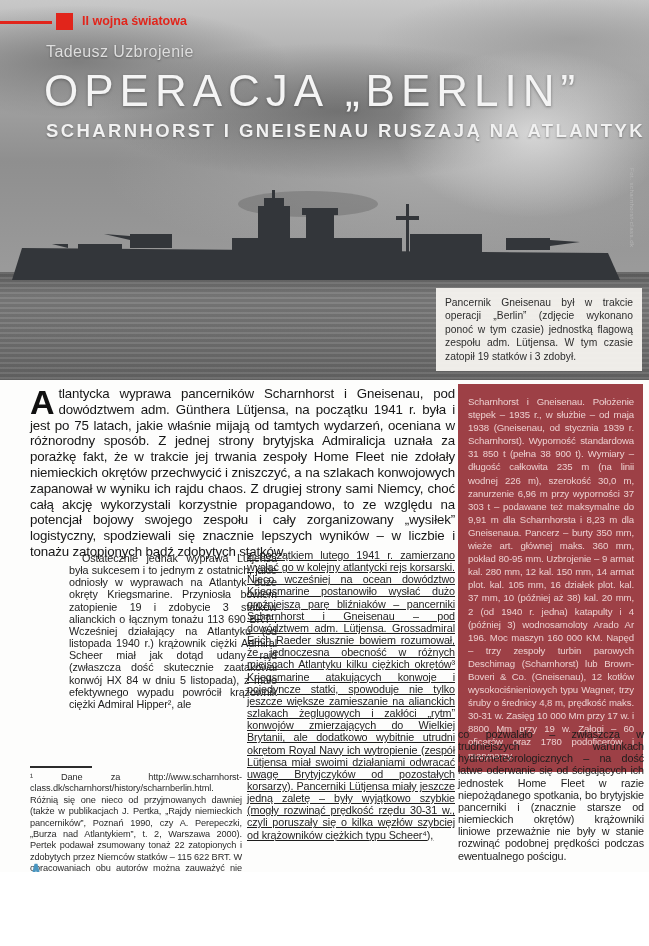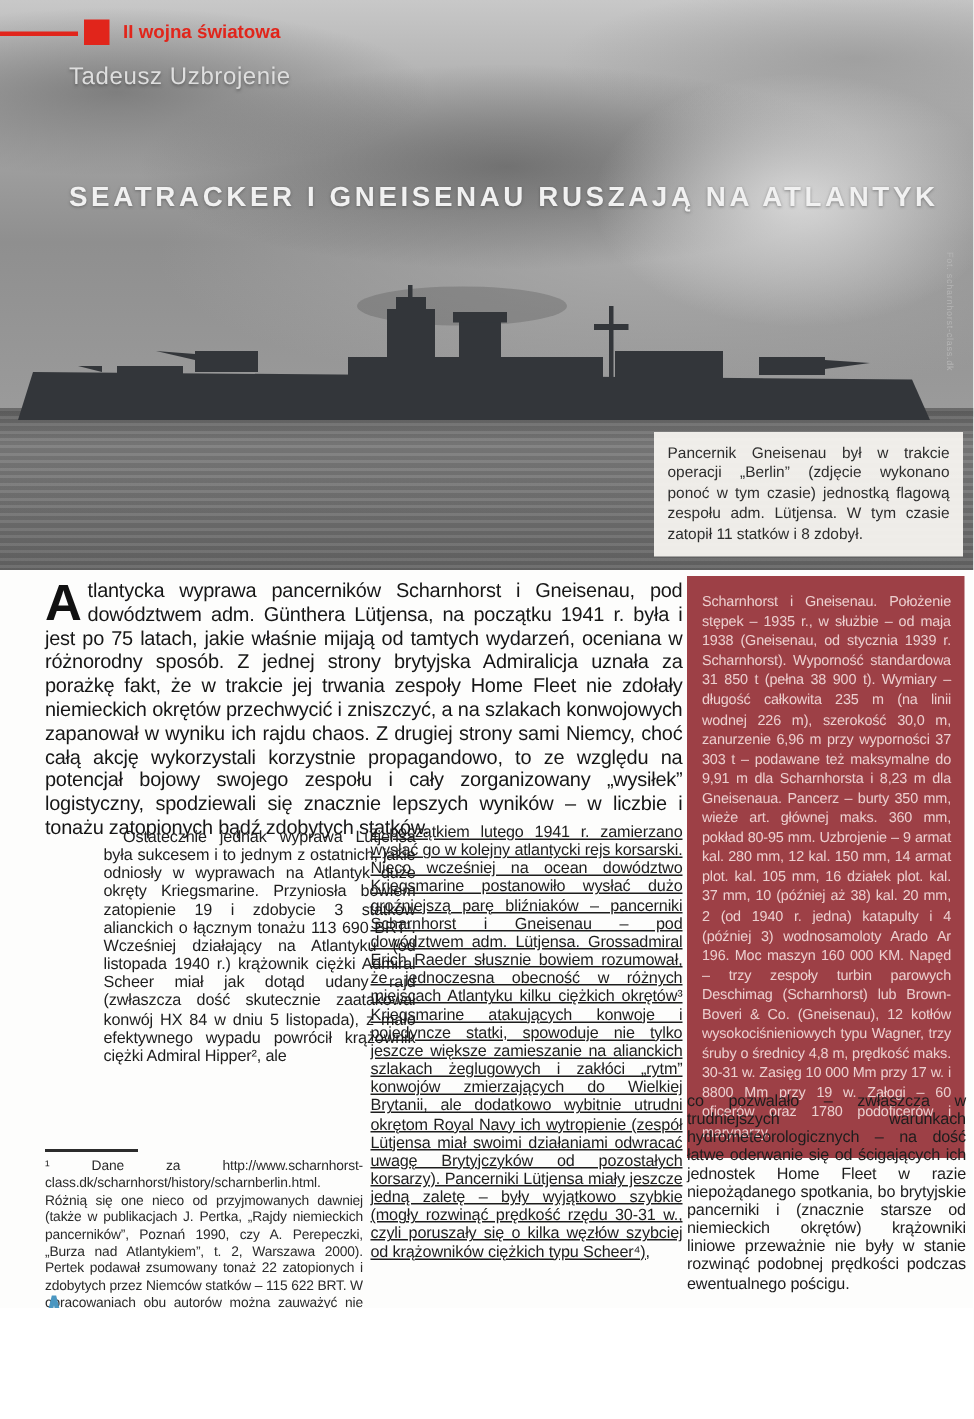--- a/index.html
+++ b/index.html
@@ -107,23 +107,24 @@
         <rect x="498" y="48" width="44" height="12"></rect>
         <polygon points="542,50 572,52 542,56"></polygon>
       </g>
     </svg>
     <div class="abs" id="credit">Fot. scharnhorst-class.dk</div>
 
     <div class="abs" id="cat-line"></div>
     <div class="abs" id="cat-square"></div>
     <div class="abs" id="cat-label">II wojna światowa</div>
     <div class="abs" id="author">Tadeusz Uzbrojenie</div>
-    <div class="abs" id="subtitle">SEATRACKER I GNEISENAU RUSZAJĄ NA ATLANTYK</div>
+    <div class="abs" id="title">OPERACJA „BERLIN”</div>
+    <div class="abs" id="subtitle">SCHARNHORST I GNEISENAU RUSZAJĄ NA ATLANTYK</div>
 
-    <div class="abs" id="caption">Pancernik Gneisenau był w trakcie operacji „Berlin” (zdjęcie wykonano ponoć w tym czasie) jednostką flagową zespołu adm. Lütjensa. W tym czasie zatopił 11 statków i 8 zdobył.</div>
+    <div class="abs" id="caption">Pancernik Gneisenau był w trakcie operacji „Berlin” (zdjęcie wykonano ponoć w tym czasie) jednostką flagową zespołu adm. Lütjensa. W tym czasie zatopił 19 statków i 3 zdobył.</div>
   </div>
 
   <div class="abs" id="intro">
     <span id="dropcap">A</span><span>tlantycka wyprawa pancerników Scharnhorst i Gneisenau, pod dowództwem adm. Günthera Lütjensa, na początku 1941 r. była i jest po 75 latach, jakie właśnie mijają od tamtych wydarzeń, oceniana w różnorodny sposób. Z jednej strony brytyjska Admiralicja uznała za porażkę fakt, że w trakcie jej trwania zespoły Home Fleet nie zdołały niemieckich okrętów przechwycić i zniszczyć, a na szlakach konwojowych zapanował w wyniku ich rajdu chaos. Z drugiej strony sami Niemcy, choć całą akcję wykorzystali korzystnie propagandowo, to ze względu na potencjał bojowy swojego zespołu i cały zorganizowany „wysiłek” logistyczny, spodziewali się znacznie lepszych wyników – w liczbie i tonażu zatopionych bądź zdobytych statków.</span>
   </div>
 
   <div class="abs" id="infobox">Scharnhorst i Gneisenau. Położenie stępek – 1935 r., w służbie – od maja 1938 (Gneisenau, od stycznia 1939 r. Scharnhorst). Wyporność standardowa 31 850 t (pełna 38 900 t). Wymiary – długość całkowita 235 m (na linii wodnej 226 m), szerokość 30,0 m, zanurzenie 6,96 m przy wyporności 37 303 t – podawane też maksymalne do 9,91 m dla Scharnhorsta i 8,23 m dla Gneisenaua. Pancerz – burty 350 mm, wieże art. głównej maks. 360 mm, pokład 80-95 mm. Uzbrojenie – 9 armat kal. 280 mm, 12 kal. 150 mm, 14 armat plot. kal. 105 mm, 16 działek plot. kal. 37 mm, 10 (później aż 38) kal. 20 mm, 2 (od 1940 r. jedna) katapulty i 4 (później 3) wodnosamoloty Arado Ar 196. Moc maszyn 160 000 KM. Napęd – trzy zespoły turbin parowych Deschimag (Scharnhorst) lub Brown-Boveri &amp; Co. (Gneisenau), 12 kotłów wysokociśnieniowych typu Wagner, trzy śruby o średnicy 4,8 m, prędkość maks. 30-31 w. Zasięg 10 000 Mm przy 17 w. i 8800 Mm przy 19 w. Załogi – 60 oficerów oraz 1780 podoficerów i marynarzy.</div>
 
   <div class="abs bodycol" id="col1">Ostatecznie jednak wyprawa Lütjensa była sukcesem i to jednym z ostatnich, jakie odniosły w wyprawach na Atlantyk duże okręty Kriegsmarine. Przyniosła bowiem zatopienie 19 i zdobycie 3 statków alianckich o łącznym tonażu 113 690 BRT¹. Wcześniej działający na Atlantyku (od listopada 1940 r.) krążownik ciężki Admiral Scheer miał jak dotąd udany rajd (zwłaszcza dość skutecznie zaatakował konwój HX 84 w dniu 5 listopada), z mało efektywnego wypadu powrócił krążownik ciężki Admiral Hipper², ale</div>
   <div class="abs bodycol" id="col2">z początkiem lutego 1941 r. zamierzano wysłać go w kolejny atlantycki rejs korsarski. Nieco wcześniej na ocean dowództwo Kriegsmarine postanowiło wysłać dużo groźniejszą parę bliźniaków – pancerniki Scharnhorst i Gneisenau – pod dowództwem adm. Lütjensa. Grossadmiral Erich Raeder słusznie bowiem rozumował, że jednoczesna obecność w różnych miejscach Atlantyku kilku ciężkich okrętów³ Kriegsmarine atakujących konwoje i pojedyncze statki, spowoduje nie tylko jeszcze większe zamieszanie na alianckich szlakach żeglugowych i zakłóci „rytm” konwojów zmierzających do Wielkiej Brytanii, ale dodatkowo wybitnie utrudni okrętom Royal Navy ich wytropienie (zespół Lütjensa miał swoimi działaniami odwracać uwagę Brytyjczyków od pozostałych korsarzy). Pancerniki Lütjensa miały jeszcze jedną zaletę – były wyjątkowo szybkie (mogły rozwinąć prędkość rzędu 30-31 w., czyli poruszały się o kilka węzłów szybciej od krążowników ciężkich typu Scheer⁴),</div>

